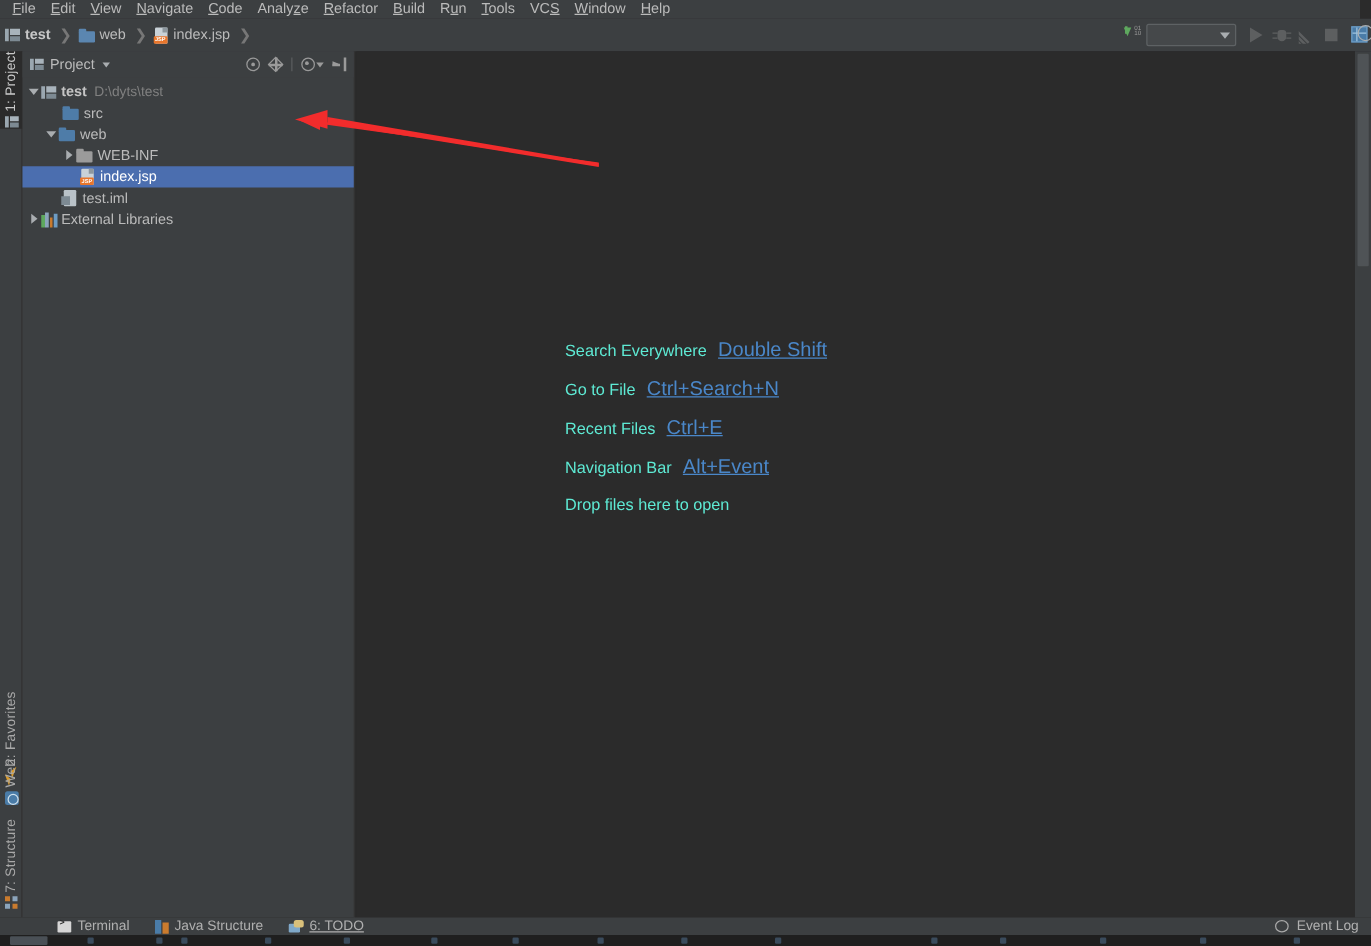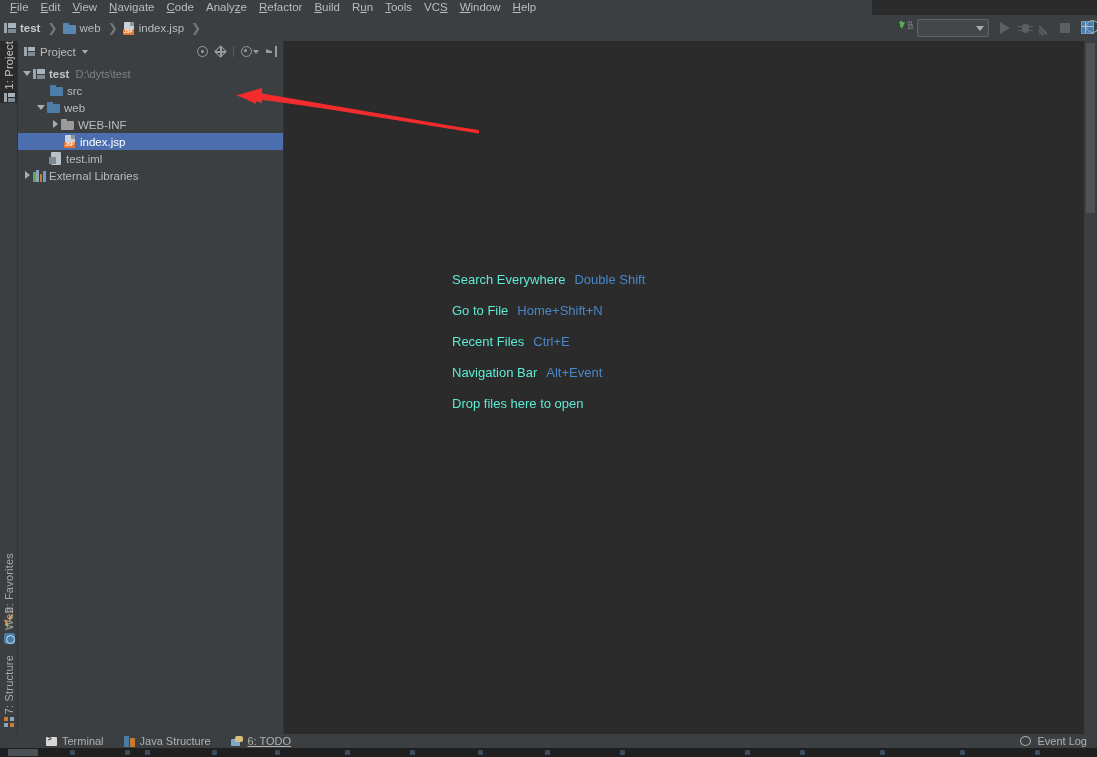--- a/index.html
+++ b/index.html
@@ -6,21 +6,21 @@
   html, body {
     width: 1097px; height: 757px;
     background: #2b2b2b;
     font-family: "Liberation Sans", sans-serif;
     overflow: hidden;
   }
   #app { position: relative; width: 1097px; height: 757px; }
 
   
   .menubar {
-    position: absolute; top: 0; left: 0; width: 872px; height: 15px;
+    position: absolute; top: 0; left: 0; width: 1088px; height: 15px;
     background: #3c3f41; display: flex; align-items: center;
     padding-left: 4px;
   }
   .menu-item {
     font-size: 11.5px; color: #bbbbbb; padding: 0 6px;
     line-height: 15px; white-space: nowrap; cursor: default;
   }
   .mn { text-decoration: underline; }
 
   
@@ -316,21 +316,21 @@
     width: 812px; height: 693px; background: #2b2b2b;
   }
   .hints {
     position: absolute; left: 167px; top: 231px;
   }
   .hint-row {
     display: flex; align-items: baseline; margin-bottom: 17px;
     height: 14px;
   }
   .hint-name { font-size: 13px; color: #5eead4; }
-  .hint-key { font-size: 13px; color: #4a87c9; margin-left: 9px; }
+  .hint-key { font-size: 16px; color: #4a87c9; margin-left: 9px; text-decoration: underline; }
   .scroll-right {
     position: absolute; right: 0; top: 0; width: 13px; height: 693px;
     background: #3c3f41;
   }
   .scroll-thumb {
     position: absolute; right: 2px; top: 2px; width: 9px; height: 170px;
     background: #4f5356; border-radius: 1px;
   }
 
   
@@ -606,21 +606,21 @@
   </div>
 
   <div class="editor">
     <div class="hints">
       <div class="hint-row">
         <span class="hint-name">Search Everywhere</span>
         <span class="hint-key">Double Shift</span>
       </div>
       <div class="hint-row">
         <span class="hint-name">Go to File</span>
-        <span class="hint-key">Home+Shift+N</span>
+        <span class="hint-key">Ctrl+Search+N</span>
       </div>
       <div class="hint-row">
         <span class="hint-name">Recent Files</span>
         <span class="hint-key">Ctrl+E</span>
       </div>
       <div class="hint-row">
         <span class="hint-name">Navigation Bar</span>
         <span class="hint-key">Alt+Event</span>
       </div>
       <div class="hint-row">

